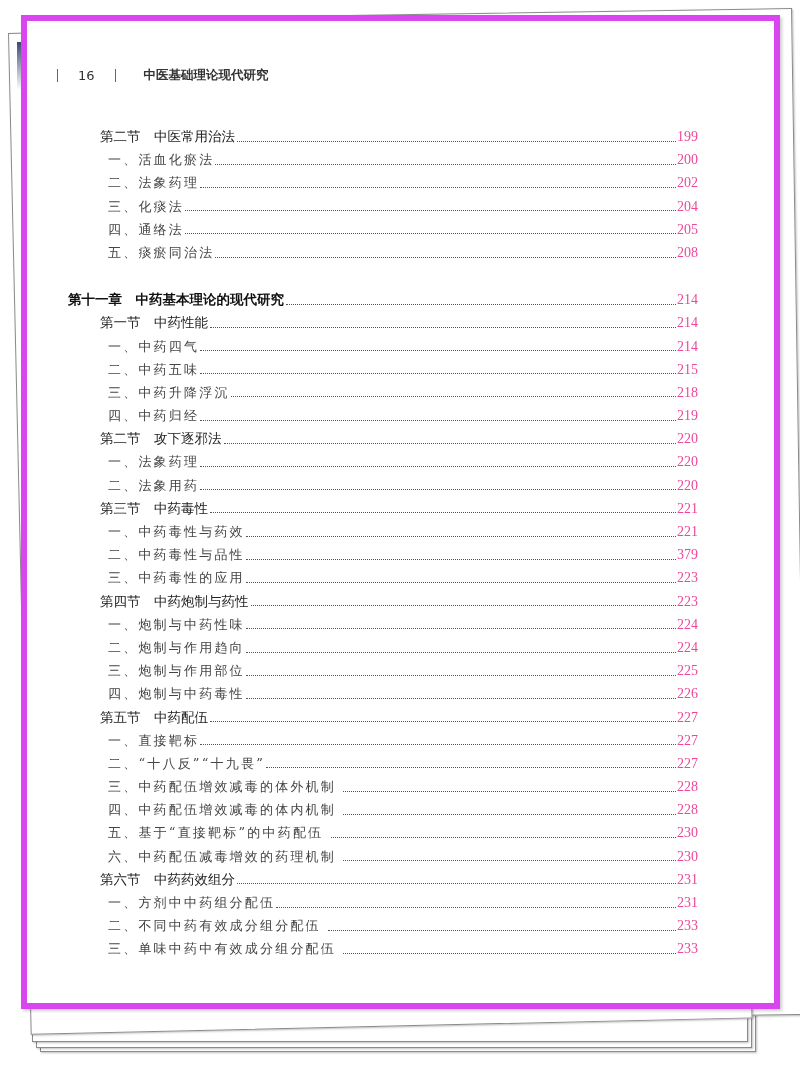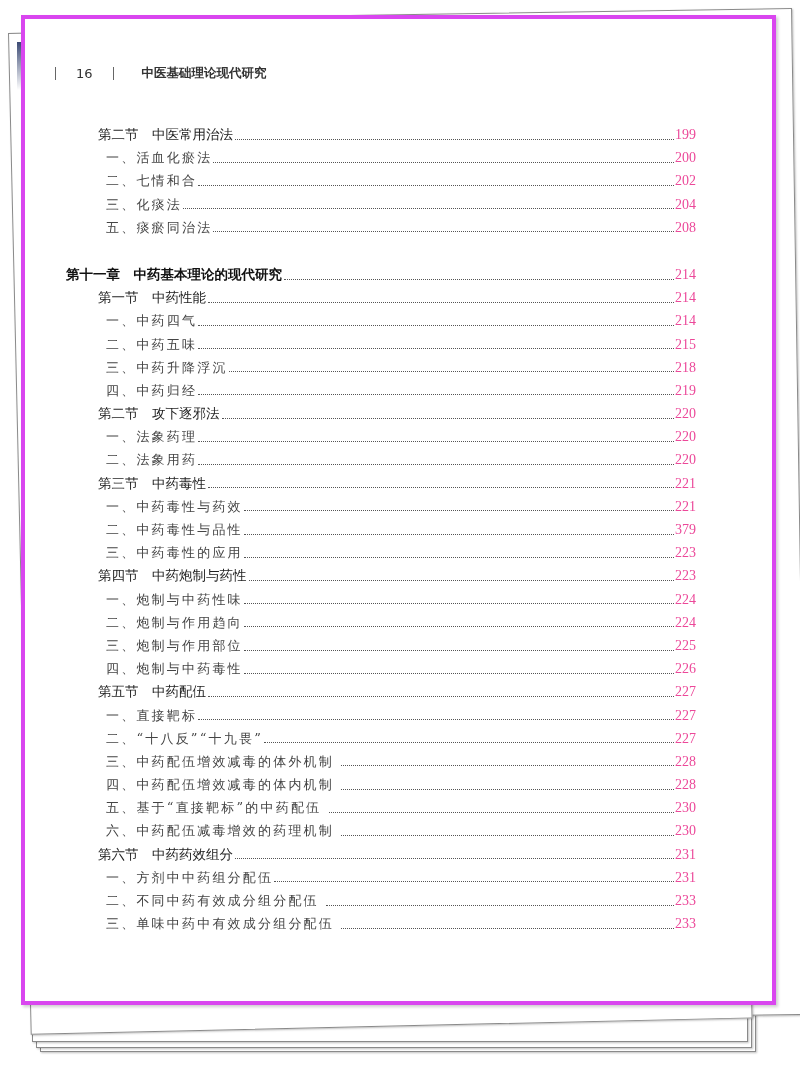--- a/index.html
+++ b/index.html
@@ -29,21 +29,21 @@
     position: absolute; left: 17px; top: 42px; width: 4px; height: 48px;
     background: linear-gradient(#3b4a74, rgba(59,74,116,0));
   }
   .accent-olive {
     position: absolute; left: 768px; top: 895px; width: 7px; height: 95px;
     background: linear-gradient(rgba(140,128,20,0.1), #8a7d10);
     clip-path: polygon(0 0, 100% 0, 100% 100%, 30% 100%);
   }
   .page {
     position: absolute; left: 21px; top: 15px; width: 747px; height: 982px;
-    background: #fff; border: 4px solid #d946ef;
+    background: #fff; border: 6px solid #d946ef;
     box-shadow: 2px 2px 3px rgba(0,0,0,0.2);
   }
   .running-head {
     position: absolute; left: 30px; top: 44px; height: 20px;
     display: flex; align-items: center;
     font-family: "DejaVu Sans", "Liberation Sans", sans-serif;
     font-size: 12.5px; color: #333;
   }
   .rh-bar { display: inline-block; width: 1px; height: 13px; background: #666; }
   .rh-num { margin: 0 20px 0 20px; font-size: 13px; }
@@ -97,28 +97,33 @@
           <span class="label">第二节　中医常用治法</span>
           <span class="leader"></span>
           <span class="pg">199</span>
         </div>
         <div class="row item">
           <span class="label">一、活血化瘀法</span>
           <span class="leader"></span>
           <span class="pg">200</span>
         </div>
         <div class="row item">
-          <span class="label">二、七情和合</span>
+          <span class="label">二、法象药理</span>
           <span class="leader"></span>
           <span class="pg">202</span>
         </div>
         <div class="row item">
           <span class="label">三、化痰法</span>
           <span class="leader"></span>
           <span class="pg">204</span>
+        </div>
+        <div class="row item">
+          <span class="label">四、通络法</span>
+          <span class="leader"></span>
+          <span class="pg">205</span>
         </div>
         <div class="row item">
           <span class="label">五、痰瘀同治法</span>
           <span class="leader"></span>
           <span class="pg">208</span>
         </div>
       </div>
     <div class="gap"></div>
     <div class="row chapter chapter-first">
       <span class="label">第十一章　中药基本理论的现代研究</span>

